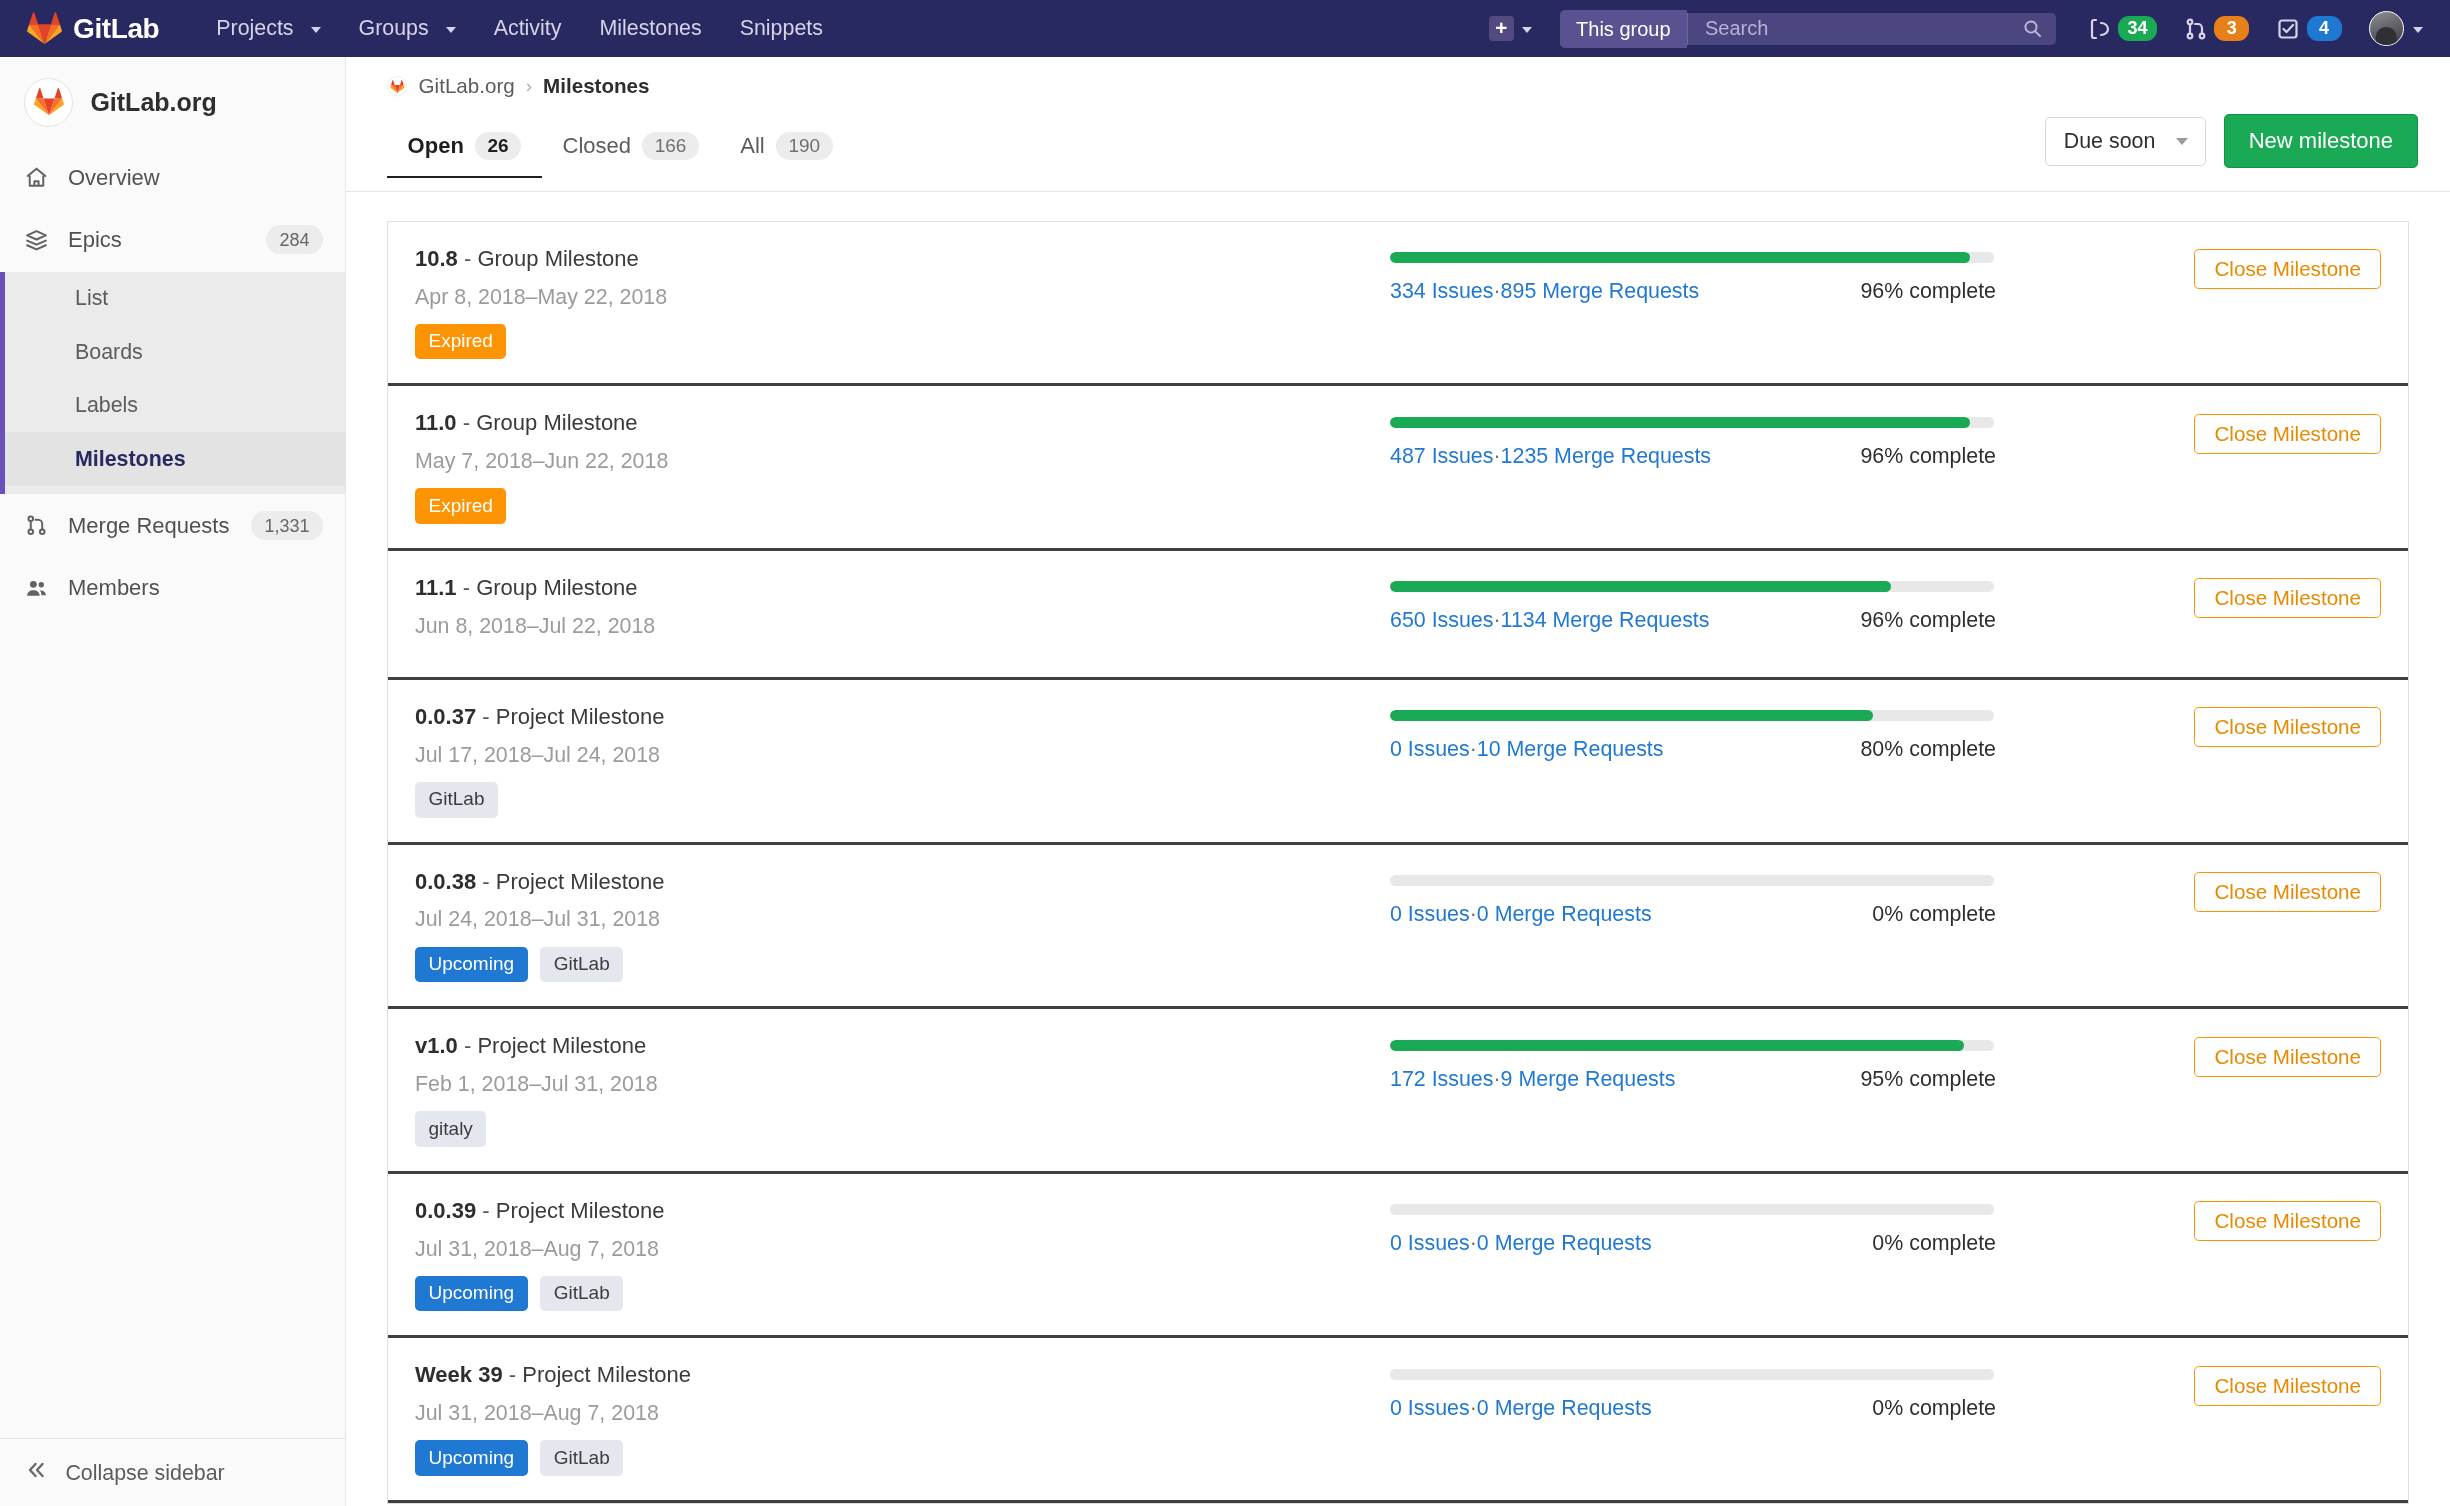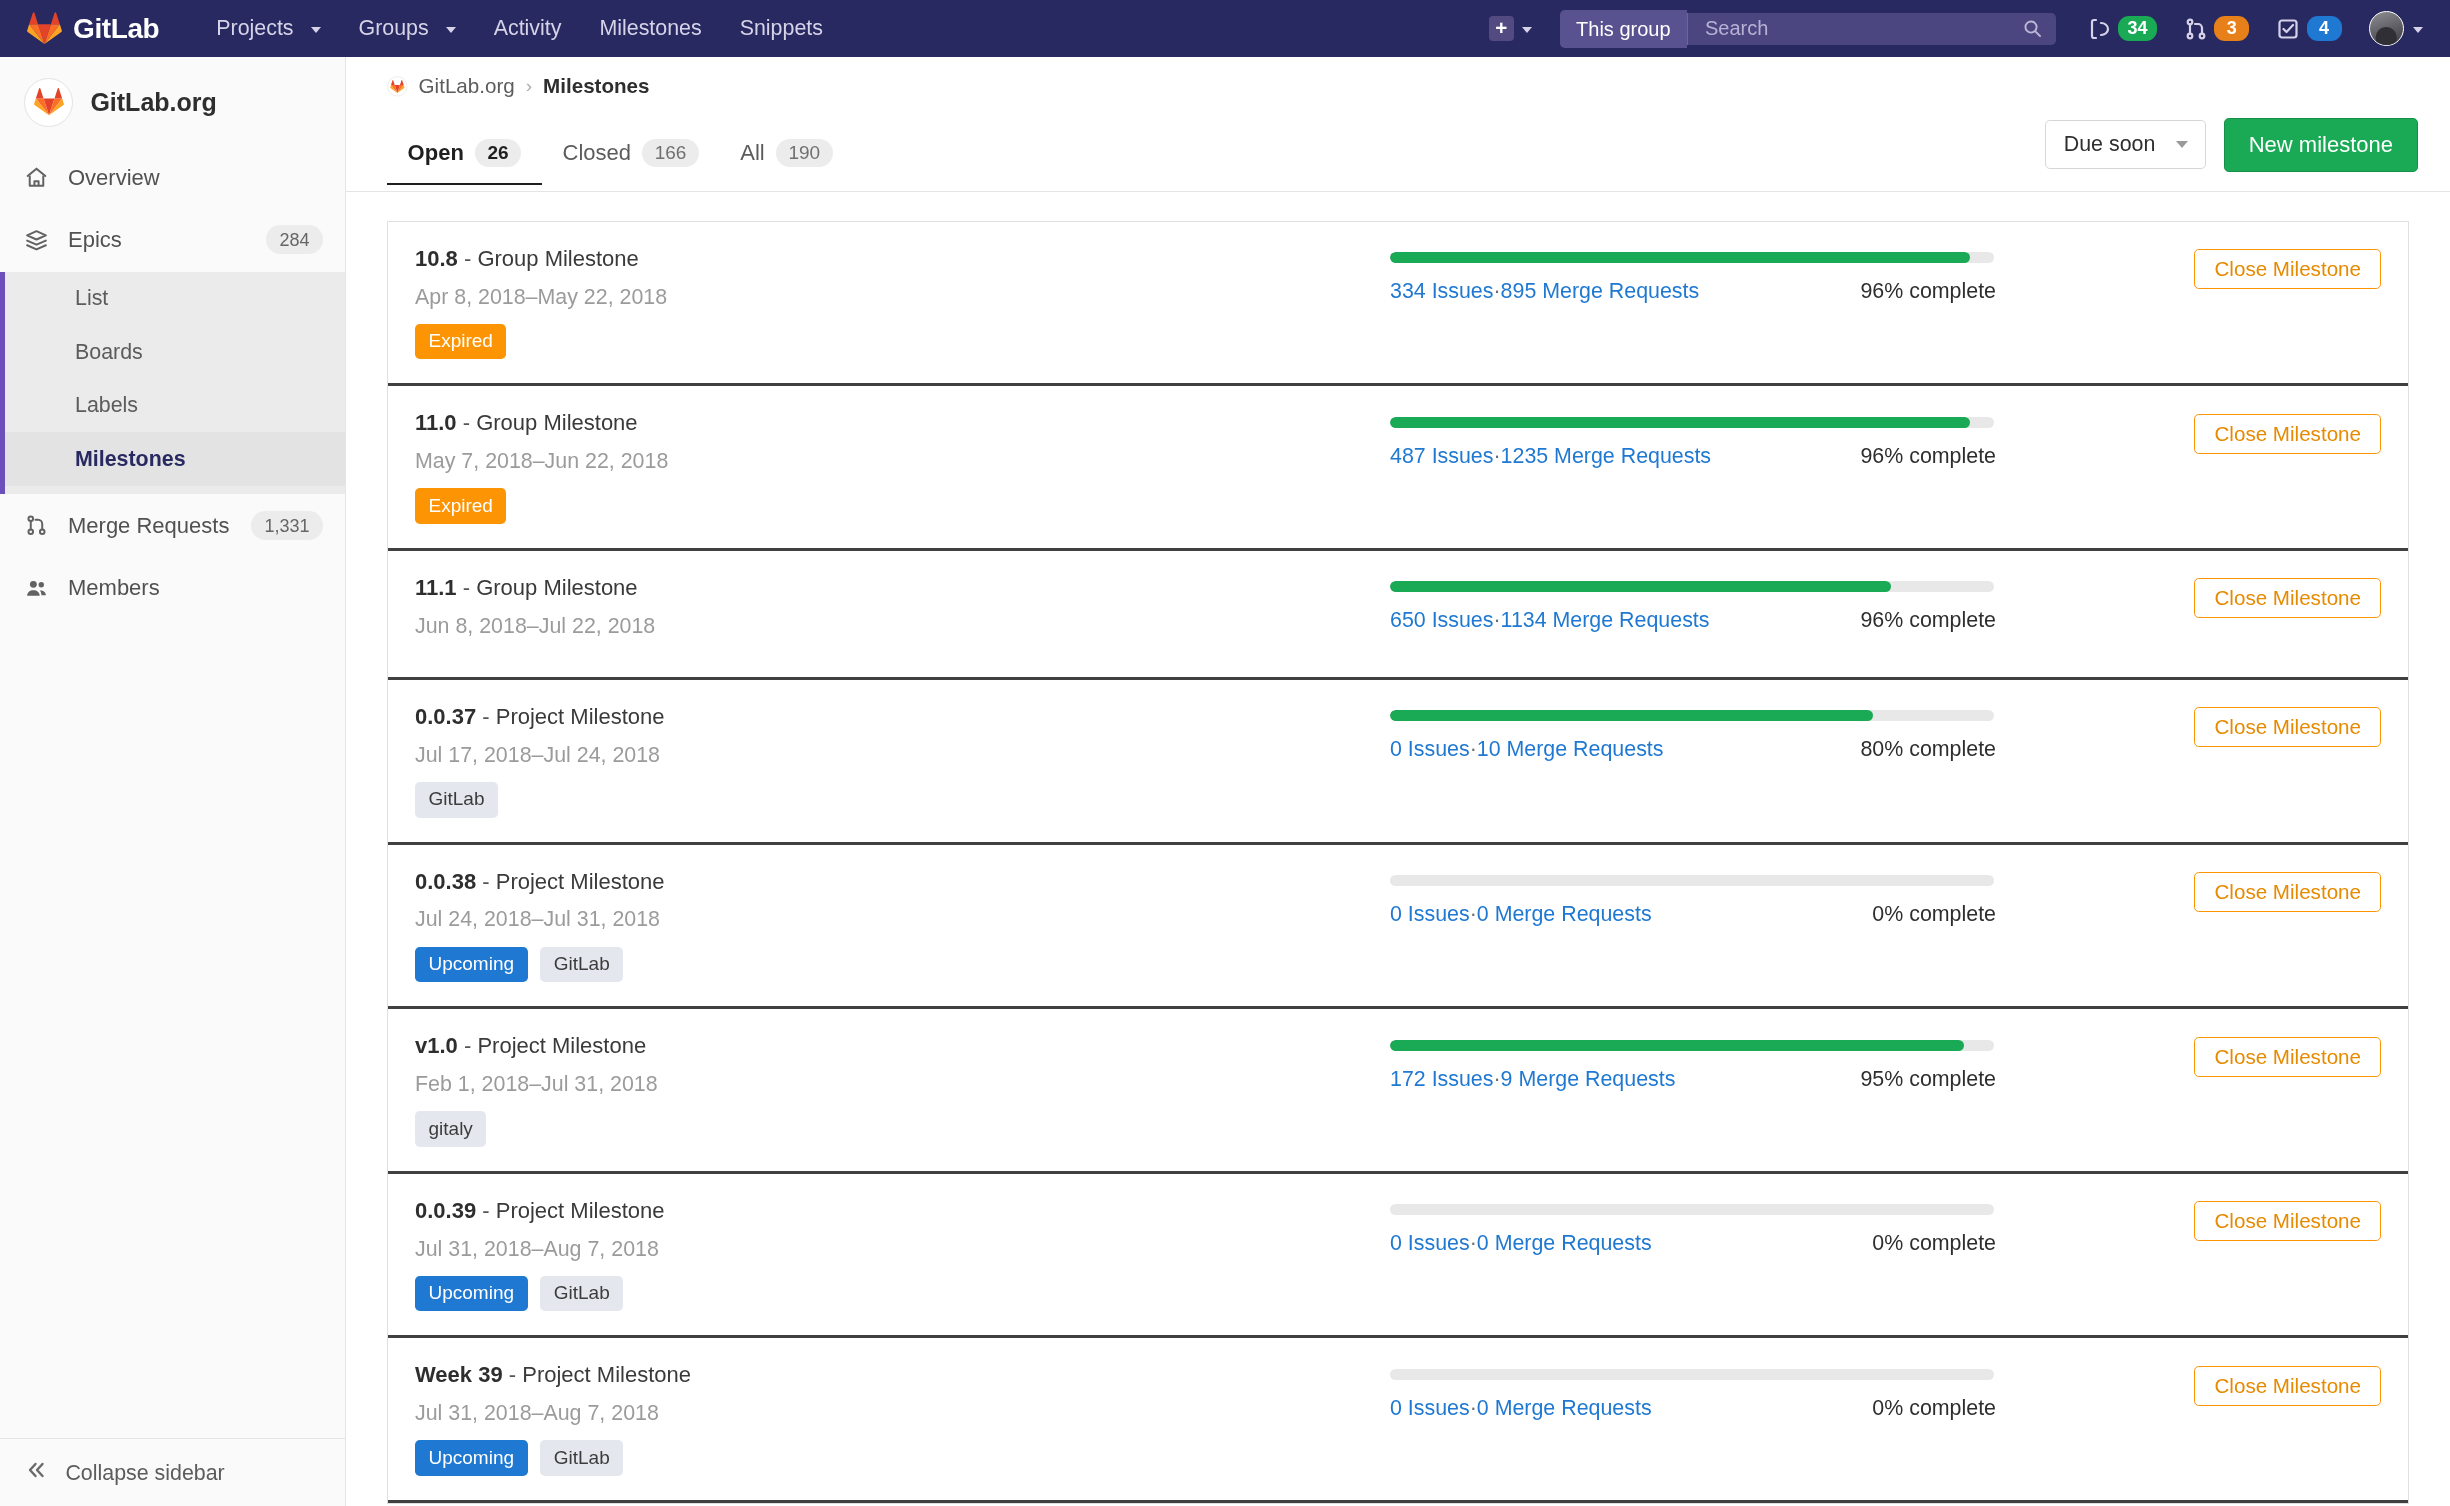--- a/index.html
+++ b/index.html
@@ -125,21 +125,21 @@
   .breadcrumb {
     display: flex; align-items: center; gap: 11px;
     padding: 17.4px 32px 16px 41px; font-size: 20.6px; color: #5c5c5c;
   }
   .bc-logo { width: 20.6px; height: 20.6px; }
   .bc-link { color: #5c5c5c; cursor: pointer; }
   .bc-sep { color: #adadad; font-size: 19px; }
   .bc-current { color: #2e2e2e; font-weight: 700; }
 
   .toolbar {
-    display: flex; align-items: center; border-bottom: 0.8px solid #e5e5e5;
+    display: flex; align-items: flex-start; border-bottom: 0.8px solid #e5e5e5;
     padding: 0 32px 0 41px; position: relative; min-height: 78px;
   }
   .tabs { display: flex; align-items: center; gap: 0; }
   .tab {
     display: flex; align-items: center; gap: 11px; padding: 17.4px 20.6px 17.4px 20.6px;
     font-size: 22px; color: #5c5c5c; cursor: pointer; position: relative;
   }
   .tab.active { color: #1f1f1f; font-weight: 700; }
   .tab.active::after {
     content: ""; position: absolute; left: 0; right: 0; bottom: -0.8px; height: 2.4px;

